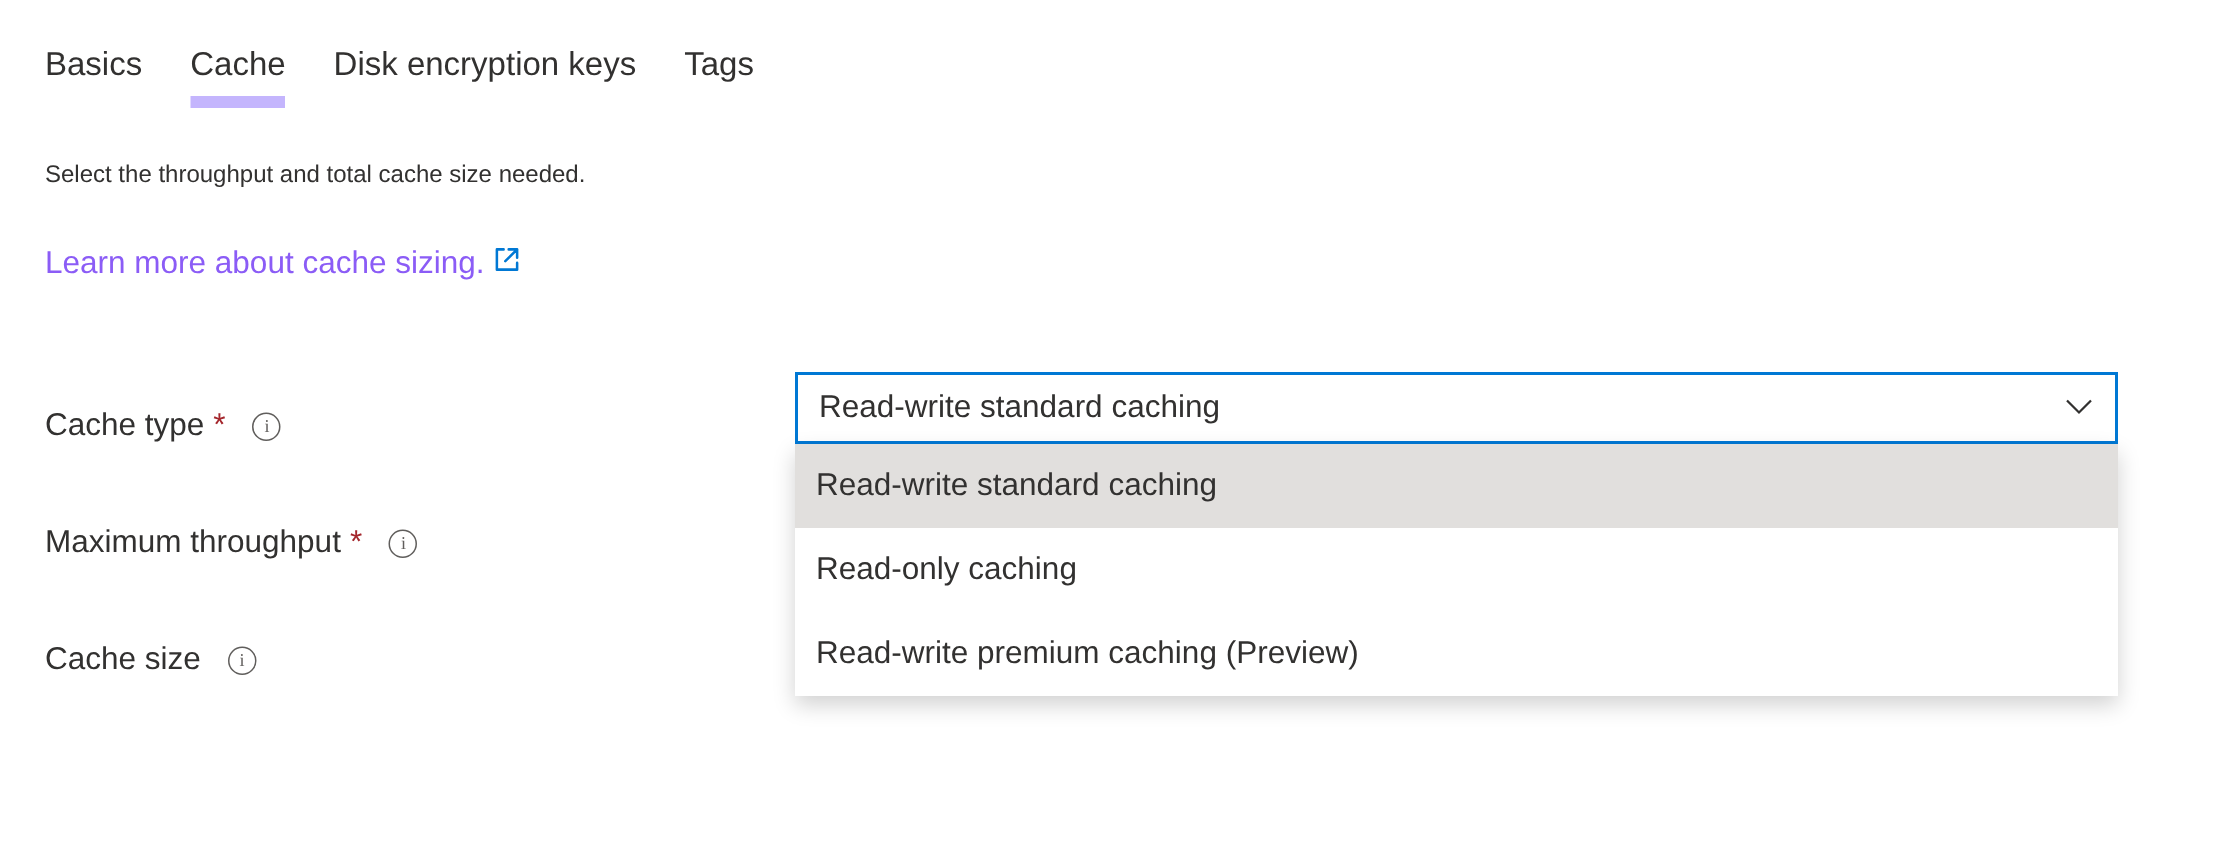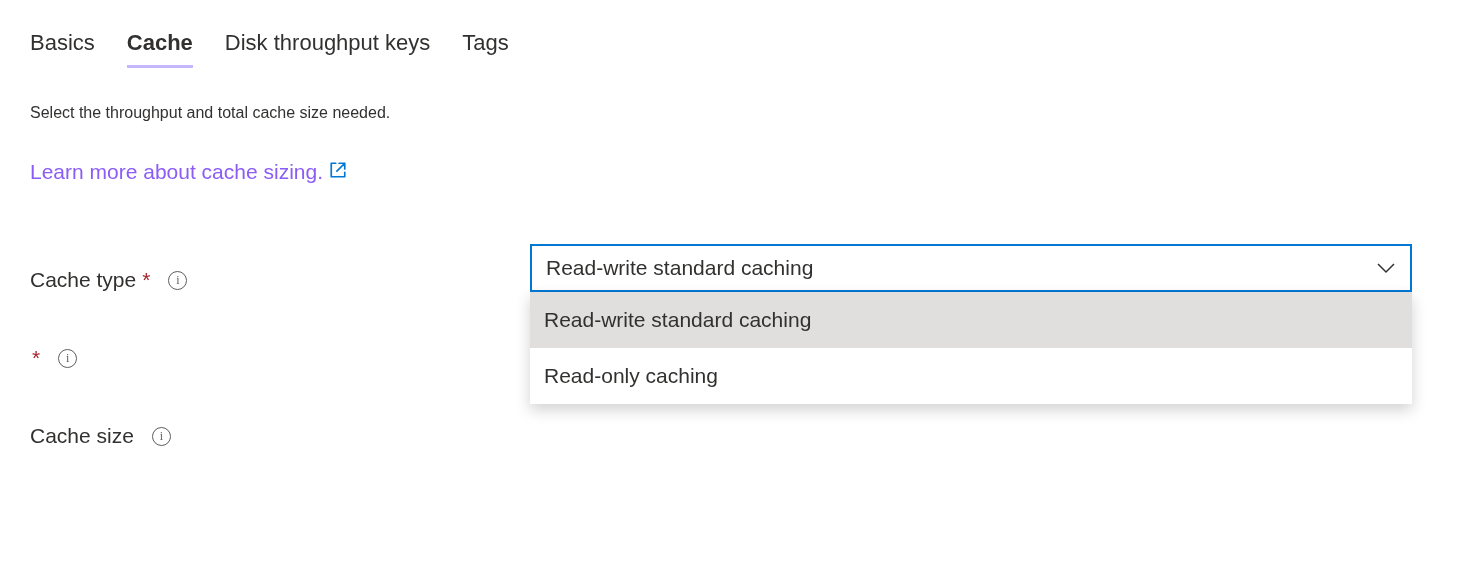--- a/index.html
+++ b/index.html
@@ -22,22 +22,22 @@
     }
     .tab {
       font-size: 22px;
       font-weight: 400;
       color: #323130;
       cursor: pointer;
       padding-bottom: 8px;
       border-bottom: 4px solid transparent;
     }
     .tab.active {
-      font-weight: 700;
-      border-bottom: 3px solid #c4b5fd;
+      font-weight: 400;
+      border-bottom: 8px solid #c4b5fd;
     }
     .description {
       font-size: 16px;
       color: #323130;
       margin-bottom: 38px;
     }
     .learn-link {
       font-size: 21px;
       color: #8b5cf6;
       text-decoration: none;
@@ -132,21 +132,21 @@
     }
   </style>
 </head>
 <body>
 
 
 
 <div class="tabs">
   <div class="tab">Basics</div>
   <div class="tab active">Cache</div>
-  <div class="tab">Disk throughput keys</div>
+  <div class="tab">Disk encryption keys</div>
   <div class="tab">Tags</div>
 </div>
 
 <div class="description">Select the throughput and total cache size needed.</div>
 
 <a href="#" class="learn-link">
   <span>Learn more about cache sizing.</span>
   <span class="external-icon">
     <svg viewBox="0 0 16 16">
         <path d="M6 2H2v12h12v-4M9 2h5v5M14 2L7 9" stroke-width="1.5" stroke-linecap="round" stroke-linejoin="round"></path>
@@ -165,26 +165,28 @@
       <span>Read-write standard caching</span>
       <span class="chevron-down">
         <svg viewBox="0 0 20 12">
             <path d="M2 2l8 8 8-8"></path>
           </svg>
       </span>
     </div>
     <div class="dropdown-list">
       <div class="dropdown-option selected">Read-write standard caching</div>
       <div class="dropdown-option">Read-only caching</div>
+      <div class="dropdown-option">Read-write premium caching (Preview)</div>
     </div>
   </div>
 </div>
 
 <div class="form-row">
   <div class="label-col">
+    <span>Maximum throughput</span>
     <span class="required-star">*</span>
     <span class="info-icon">i</span>
   </div>
   <div class="control-col"></div>
 </div>
 
 <div class="form-row">
   <div class="label-col">
     <span>Cache size</span>
     <span class="info-icon">i</span>

